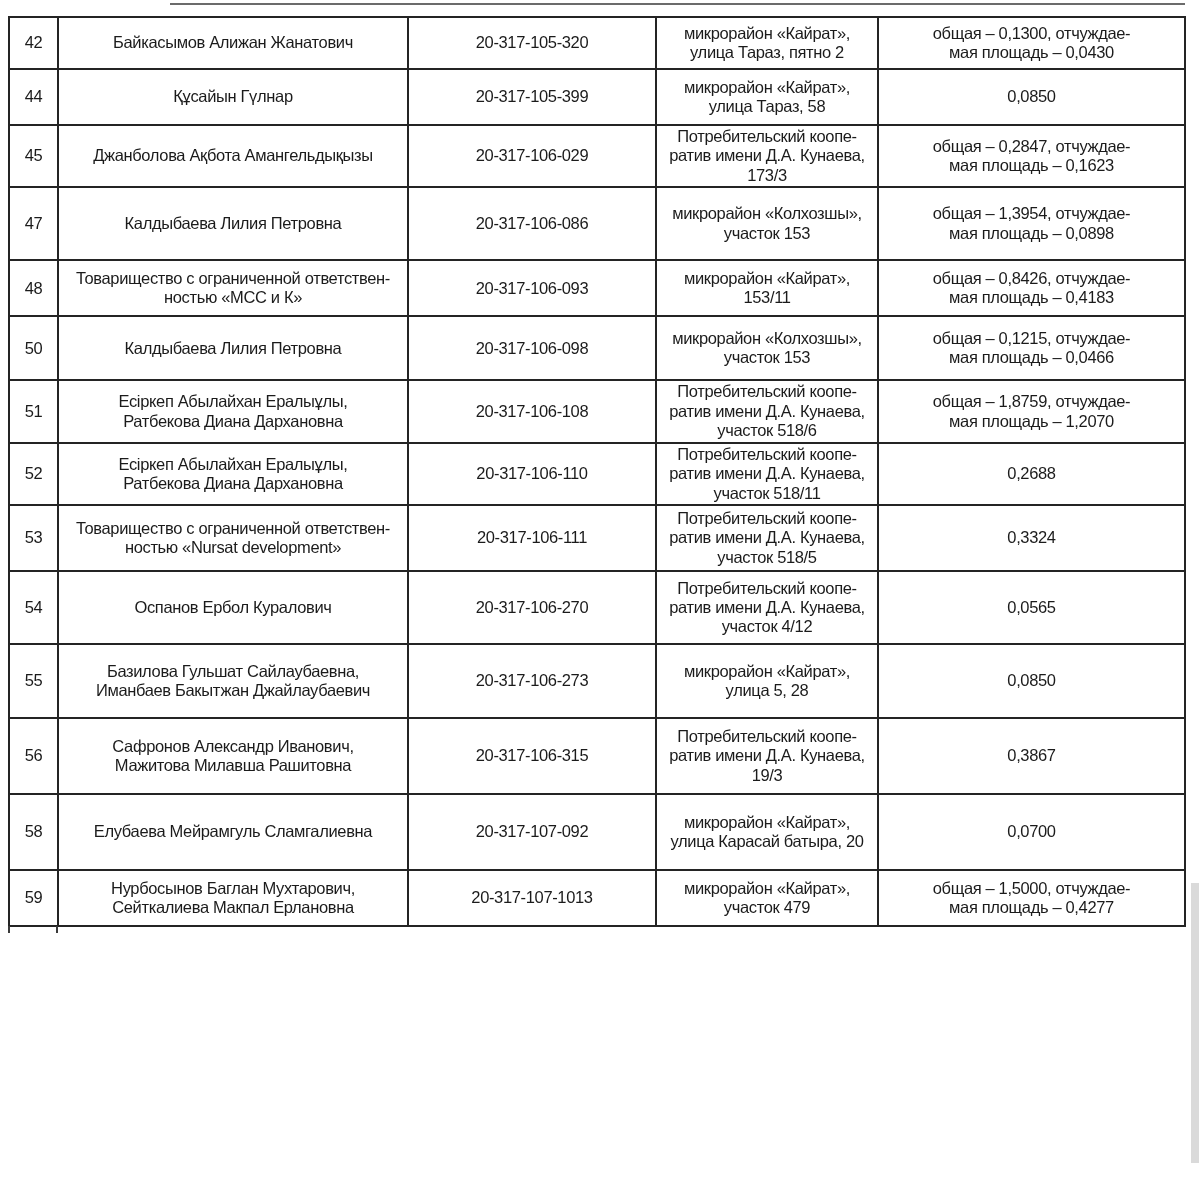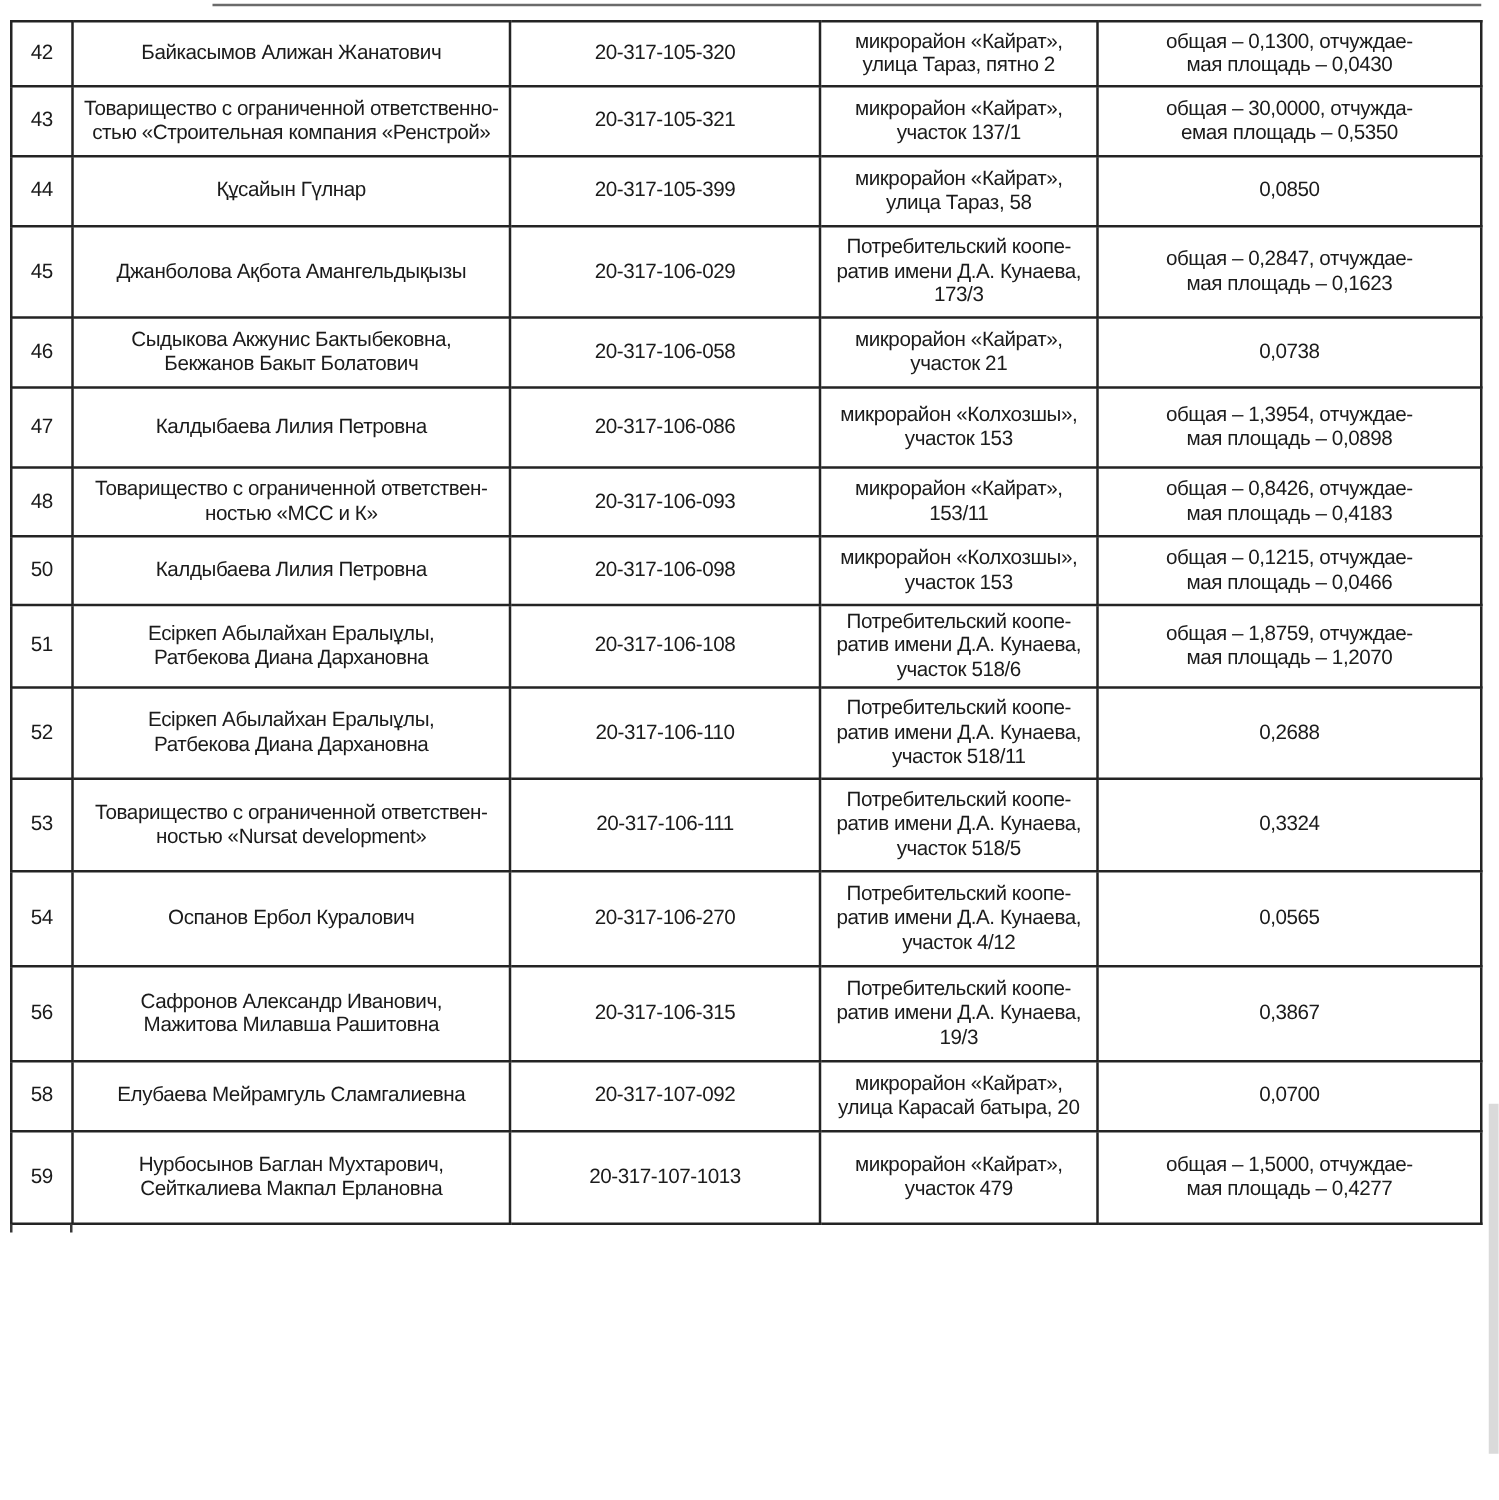--- a/index.html
+++ b/index.html
@@ -105,55 +105,36 @@
           <tr>
             <td>42</td>
             <td>Байкасымов Алижан Жанатович</td>
             <td>20-317-105-320</td>
             <td>микрорайон «Кайрат»,
 улица Тараз, пятно 2</td>
             <td>общая – 0,1300, отчуждае-
 мая площадь – 0,0430</td>
           </tr>
           <tr>
-            <td>43</td>
-            <td>Товарищество с ограниченной ответственно-
-стью «Строительная компания «Ренстрой»</td>
-            <td>20-317-105-321</td>
-            <td>микрорайон «Кайрат»,
-участок 137/1</td>
-            <td>общая – 30,0000, отчужда-
-емая площадь – 0,5350</td>
-          </tr>
-          <tr>
             <td>44</td>
             <td>Құсайын Гүлнар</td>
             <td>20-317-105-399</td>
             <td>микрорайон «Кайрат»,
 улица Тараз, 58</td>
             <td>0,0850</td>
           </tr>
           <tr>
             <td>45</td>
             <td>Джанболова Ақбота Амангельдықызы</td>
             <td>20-317-106-029</td>
             <td>Потребительский коопе-
 ратив имени Д.А. Кунаева,
 173/3</td>
             <td>общая – 0,2847, отчуждае-
 мая площадь – 0,1623</td>
-          </tr>
-          <tr>
-            <td>46</td>
-            <td>Сыдыкова Акжунис Бактыбековна,
-Бекжанов Бакыт Болатович</td>
-            <td>20-317-106-058</td>
-            <td>микрорайон «Кайрат»,
-участок 21</td>
-            <td>0,0738</td>
           </tr>
           <tr>
             <td>47</td>
             <td>Калдыбаева Лилия Петровна</td>
             <td>20-317-106-086</td>
             <td>микрорайон «Колхозшы»,
 участок 153</td>
             <td>общая – 1,3954, отчуждае-
 мая площадь – 0,0898</td>
           </tr>
@@ -210,20 +191,29 @@
           <tr>
             <td>54</td>
             <td>Оспанов Ербол Куралович</td>
             <td>20-317-106-270</td>
             <td>Потребительский коопе-
 ратив имени Д.А. Кунаева,
 участок 4/12</td>
             <td>0,0565</td>
           </tr>
           <tr>
+            <td>55</td>
+            <td>Базилова Гульшат Сайлаубаевна,
+Иманбаев Бакытжан Джайлаубаевич</td>
+            <td>20-317-106-273</td>
+            <td>микрорайон «Кайрат»,
+улица 5, 28</td>
+            <td>0,0850</td>
+          </tr>
+          <tr>
             <td>56</td>
             <td>Сафронов Александр Иванович,
 Мажитова Милавша Рашитовна</td>
             <td>20-317-106-315</td>
             <td>Потребительский коопе-
 ратив имени Д.А. Кунаева,
 19/3</td>
             <td>0,3867</td>
           </tr>
           <tr>

